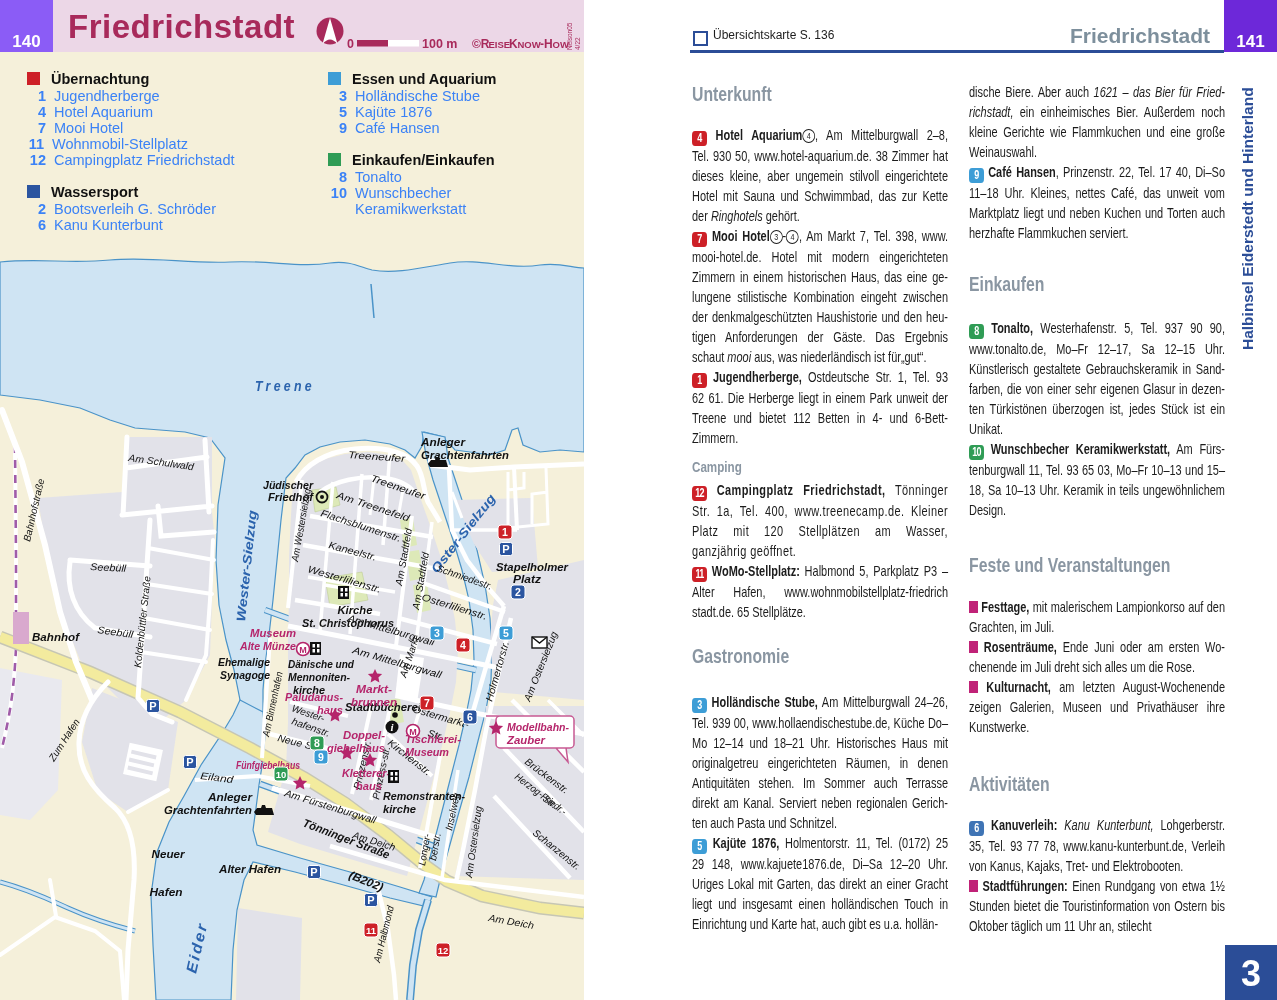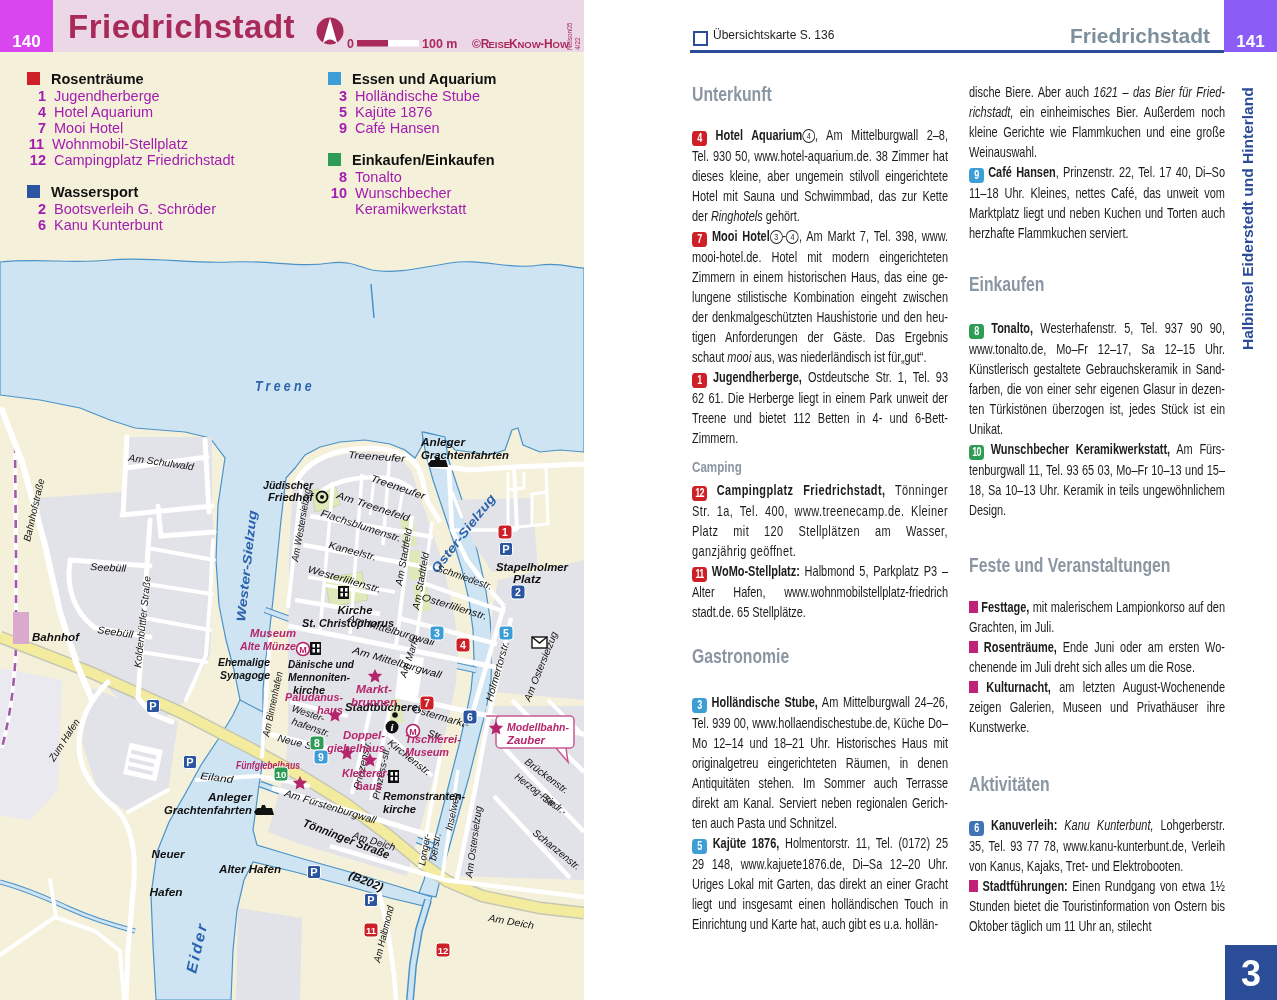--- a/index.html
+++ b/index.html
@@ -1,25 +1,25 @@
 <!DOCTYPE html>
 <html><head>
 <meta charset="utf-8">
 <style>
   html,body{margin:0;padding:0;background:#fff;}
   #page{position:relative;width:1277px;height:1000px;overflow:hidden;background:#fff;
         font-family:"Liberation Sans",sans-serif;}
   .abs{position:absolute;}
   #banner{left:0;top:0;width:584px;height:52px;background:#ecd7e7;}
-  #pgno-l{left:0;top:0;width:53px;height:52px;background:#d946ef;color:#fff;
+  #pgno-l{left:0;top:0;width:53px;height:52px;background:#8b5cf6;color:#fff;
           font-weight:bold;font-size:17px;text-align:center;line-height:84px;}
   #title-l{left:68px;top:8px;color:#a82a5b;font-weight:bold;font-size:33px;letter-spacing:.5px;}
   .leg-sq{width:13px;height:13px;position:absolute;}
   .leg-h{position:absolute;font-weight:bold;font-size:14.5px;color:#111;}
-  .leg-i{position:absolute;font-size:14.5px;color:#a21caf;white-space:nowrap;}
+  .leg-i{position:absolute;font-size:14.5px;color:#3b82f6;white-space:nowrap;}
   .leg-n{display:inline-block;width:24px;text-align:right;font-weight:bold;margin-right:8px;}
   .rh{position:absolute;font-size:12px;color:#1c1c1c;}
   .col{position:absolute;width:341px;transform:scaleX(0.7507);transform-origin:0 0;
        font-size:14.6px;line-height:20px;color:#1c1c1c;text-align:justify;}
   .col p{margin:0;}
   .col h2{font-size:21px;line-height:22px;color:#8a96a2;margin:0;font-weight:bold;text-align:left;}
   .col h3{font-size:15.5px;line-height:18px;color:#8a96a2;margin:0;font-weight:bold;text-align:left;}
   .bdg{display:inline-block;width:20px;height:15px;border-radius:4px;color:#fff;
        font-weight:bold;font-size:12px;line-height:15px;text-align:center;
        vertical-align:-2px;letter-spacing:-1px;}
@@ -383,21 +383,21 @@
     <text x="240" y="48" font-size="12">-H</text>
     <text x="252.5" y="48" font-size="9.5">OW</text>
   </g>
   <g fill="#a82a5b" font-family="Liberation Sans,sans-serif" font-size="6.5">
     <text x="272" y="50" transform="rotate(-90 272 50)">Nelson05</text>
     <text x="280" y="50" transform="rotate(-90 280 50)">4/22</text>
   </g>
 </svg>
 
 <div class="leg-sq abs" style="left:27px;top:72px;background:#cd2027"></div>
-<div class="leg-h" style="left:51px;top:71px;">Rosenträume</div>
+<div class="leg-h" style="left:51px;top:71px;">Übernachtung</div>
 <div class="leg-i" style="left:22px;top:88px;"><span class="leg-n">1</span>Jugendherberge</div>
 <div class="leg-i" style="left:22px;top:104px;"><span class="leg-n">4</span>Hotel Aquarium</div>
 <div class="leg-i" style="left:22px;top:120px;"><span class="leg-n">7</span>Mooi Hotel</div>
 <div class="leg-i" style="left:20px;top:136px;"><span class="leg-n">11</span>Wohnmobil-Stellplatz</div>
 <div class="leg-i" style="left:22px;top:152px;"><span class="leg-n">12</span>Campingplatz Friedrichstadt</div>
 <div class="leg-sq abs" style="left:27px;top:185px;background:#2b55a0"></div>
 <div class="leg-h" style="left:51px;top:184px;">Wassersport</div>
 <div class="leg-i" style="left:22px;top:201px;"><span class="leg-n">2</span>Bootsverleih G. Schröder</div>
 <div class="leg-i" style="left:22px;top:217px;"><span class="leg-n">6</span>Kanu Kunterbunt</div>
 <div class="leg-sq abs" style="left:328px;top:72px;background:#3d9dd6"></div>
@@ -408,21 +408,21 @@
 <div class="leg-sq abs" style="left:328px;top:153px;background:#2f9c55"></div>
 <div class="leg-h" style="left:352px;top:152px;">Einkaufen/Einkaufen</div>
 <div class="leg-i" style="left:323px;top:169px;"><span class="leg-n">8</span>Tonalto</div>
 <div class="leg-i" style="left:323px;top:185px;"><span class="leg-n">10</span>Wunschbecher</div>
 <div class="leg-i" style="left:323px;top:201px;"><span class="leg-n"></span>Keramikwerkstatt</div>
 
 <div class="abs" style="left:693px;top:31px;width:11px;height:11px;border:2px solid #2b4d97;"></div>
 <div class="rh abs" style="left:713px;top:28px;">Übersichtskarte S. 136</div>
 <div class="abs" style="left:900px;top:24px;width:310px;text-align:right;font-weight:bold;font-size:21px;color:#7d8f9c;">Friedrichstadt</div>
 <div class="abs" style="left:690px;top:50px;width:534px;height:2.5px;background:#2b4d97;"></div>
-<div class="abs" style="left:1224px;top:0;width:53px;height:52px;background:#8b5cf6;color:#fff;font-weight:bold;font-size:17px;text-align:center;line-height:84px;">141</div>
+<div class="abs" style="left:1224px;top:0;width:53px;height:52px;background:#6d28d9;color:#fff;font-weight:bold;font-size:17px;text-align:center;line-height:84px;">141</div>
 <div class="abs" style="left:1239px;top:350px;transform:rotate(-90deg);transform-origin:0 0;width:262px;">
       <span style="display:block;width:262px;text-align:center;font-weight:bold;font-size:15.5px;color:#2b4d97;white-space:nowrap;">Halbinsel Eiderstedt und Hinterland</span>
     </div>
 <div class="abs" style="left:1225px;top:945px;width:52px;height:55px;background:#2b4d97;color:#fff;font-weight:bold;font-size:36px;text-align:center;line-height:58px;">3</div>
 
 <div class="col" style="left:692px;top:80px;">
 
 <h2 style="margin-top:3px;">Unterkunft</h2>
 
 <p style="margin-top:20px;"><span class="bdg bR">4</span> <b>Hotel Aquarium</b><span class="circ">4</span>, Am Mittelburgwall 2–8, Tel.&nbsp;930&nbsp;50, www.hotel-aquarium.de. 38 Zimmer hat dieses kleine, aber ungemein stilvoll eingerich­tete Hotel mit Sauna und Schwimmbad, das zur Kette der <i>Ringhotels</i> gehört.</p>

